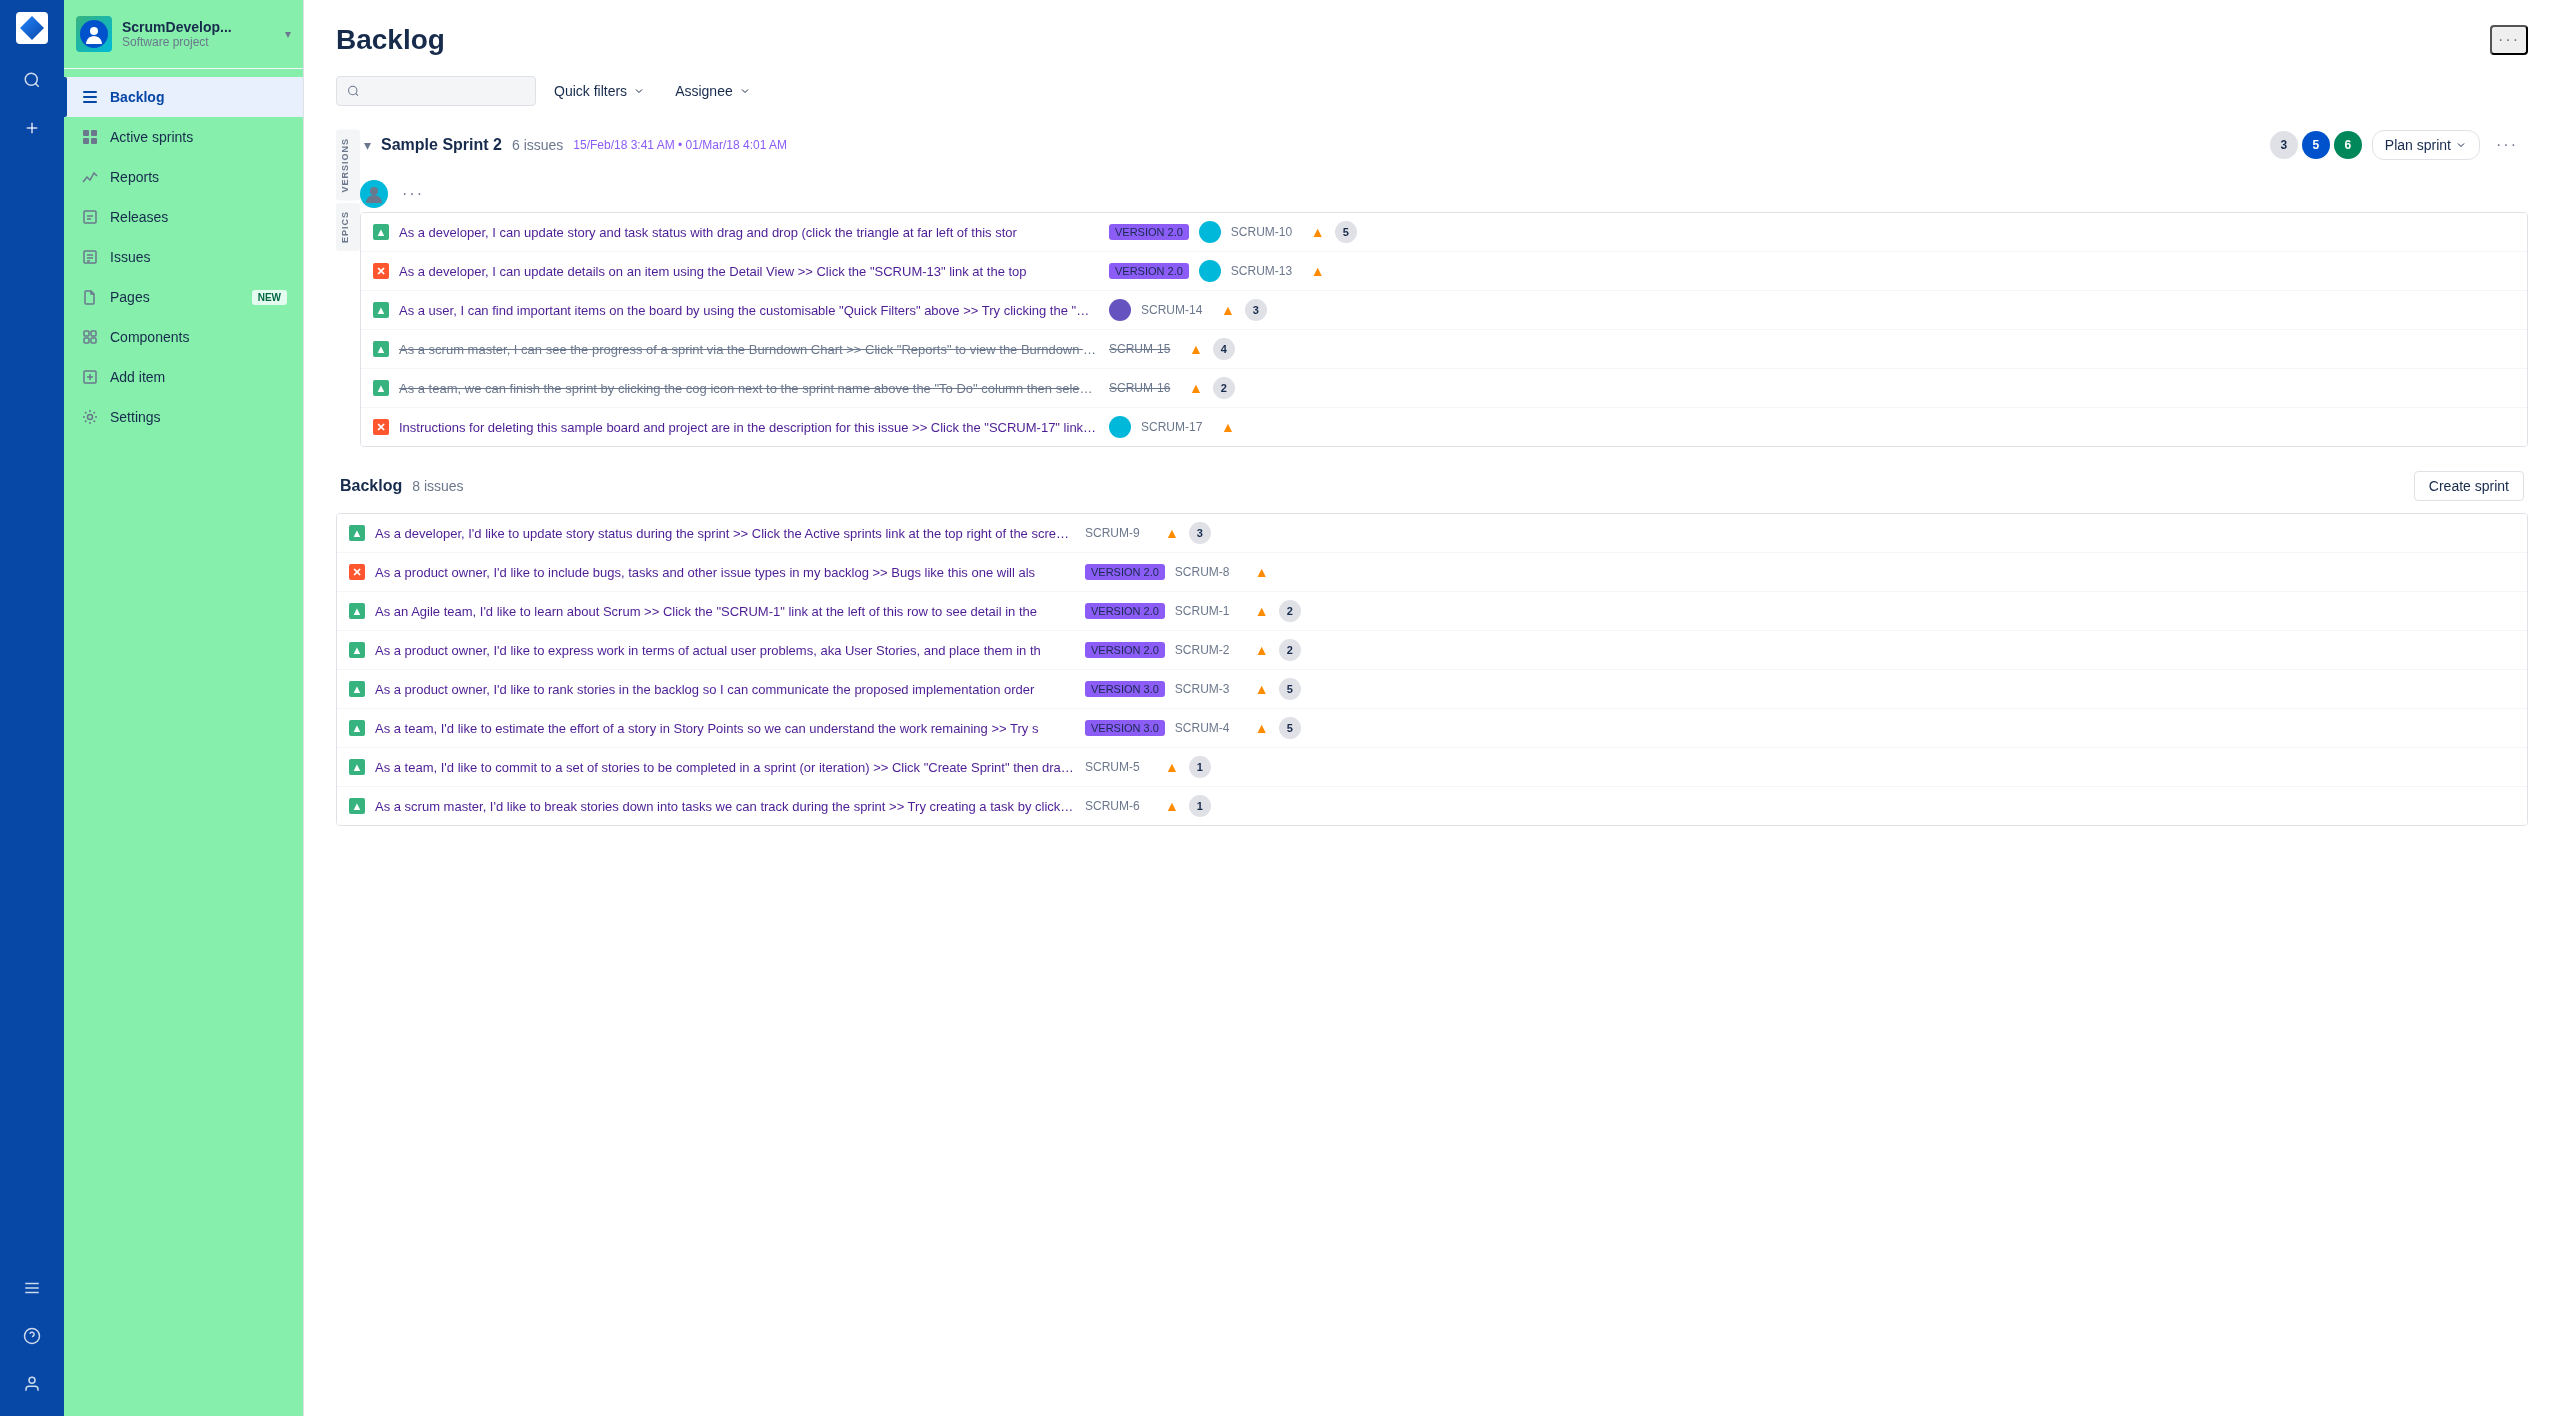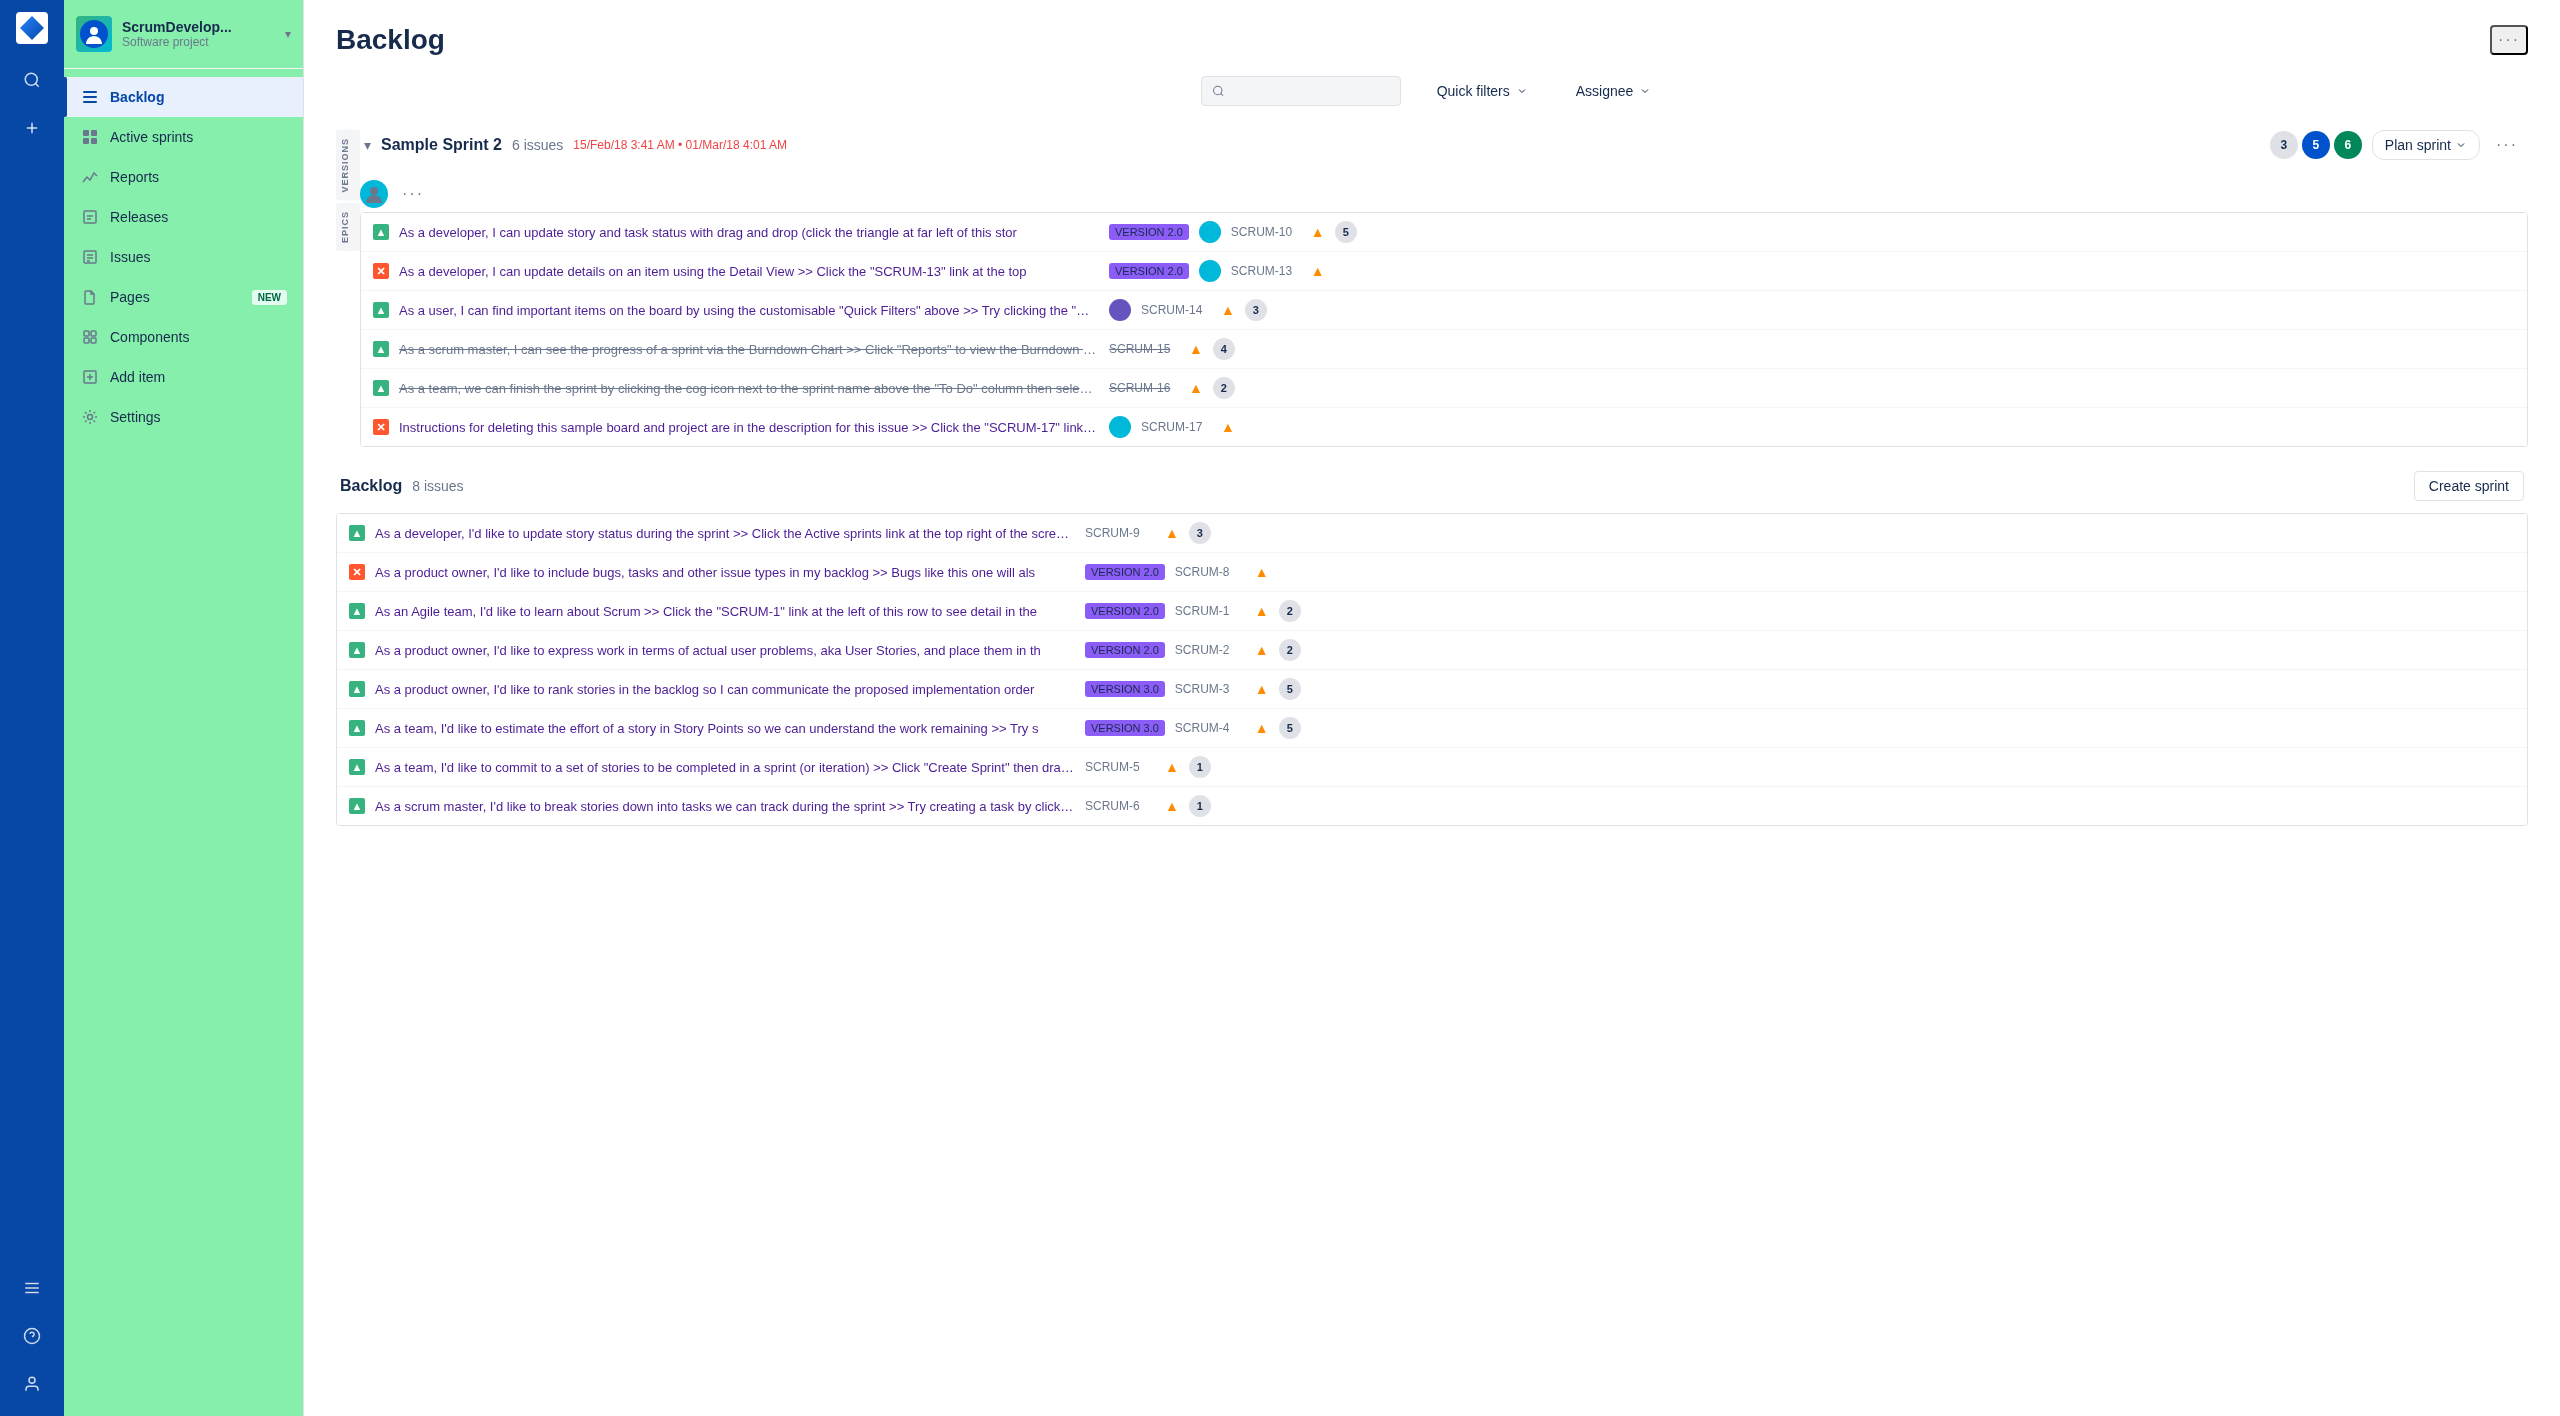--- a/index.html
+++ b/index.html
@@ -97,23 +97,22 @@
     .page-meta { font-size: 12px; color: #6b778c; margin-bottom: 4px; }
     .page-header {
       display: flex; align-items: center; justify-content: space-between;
       margin-bottom: 20px;
     }
     .page-title { font-size: 28px; font-weight: 700; color: #172b4d; }
     .page-menu-btn { color: #6b778c; font-size: 20px; cursor: pointer; padding: 4px 8px; border-radius: 4px; }
 
     
     .toolbar {
-      display: flex; align-items: center; gap: 24px;
+      display: flex; align-items: center; gap: 6px;
       margin-bottom: 24px;
-      justify-content: center;
     }
     .search-box {
       display: flex; align-items: center;
       border: 1px solid #dfe1e6; border-radius: 4px;
       padding: 6px 10px; gap: 6px;
       background: #f4f5f7; width: 200px;
     }
     .search-box input {
       border: none; background: transparent; outline: none;
       font-size: 14px; color: #172b4d; width: 100%;
@@ -151,21 +150,21 @@
     .sprint-content { flex: 1; }
 
     
     .sprint-header {
       display: flex; align-items: center; gap: 10px;
       margin-bottom: 12px; padding: 0 4px;
     }
     .sprint-chevron { color: #6b778c; cursor: pointer; font-size: 14px; }
     .sprint-name { font-size: 16px; font-weight: 600; color: #172b4d; }
     .sprint-count { font-size: 14px; color: #6b778c; }
-    .sprint-dates { font-size: 12px; color: #ef4444; }
+    .sprint-dates { font-size: 12px; color: #8b5cf6; }
     .sprint-badges { display: flex; gap: 4px; margin-left: auto; align-items: center; }
     .sprint-badge {
       width: 28px; height: 28px; border-radius: 50%;
       display: flex; align-items: center; justify-content: center;
       font-size: 12px; font-weight: 700; color: #fff; cursor: pointer;
     }
     .badge-gray { background: #dfe1e6; color: #172b4d; }
     .badge-blue { background: #0052cc; }
     .badge-green { background: #00875a; }
 

